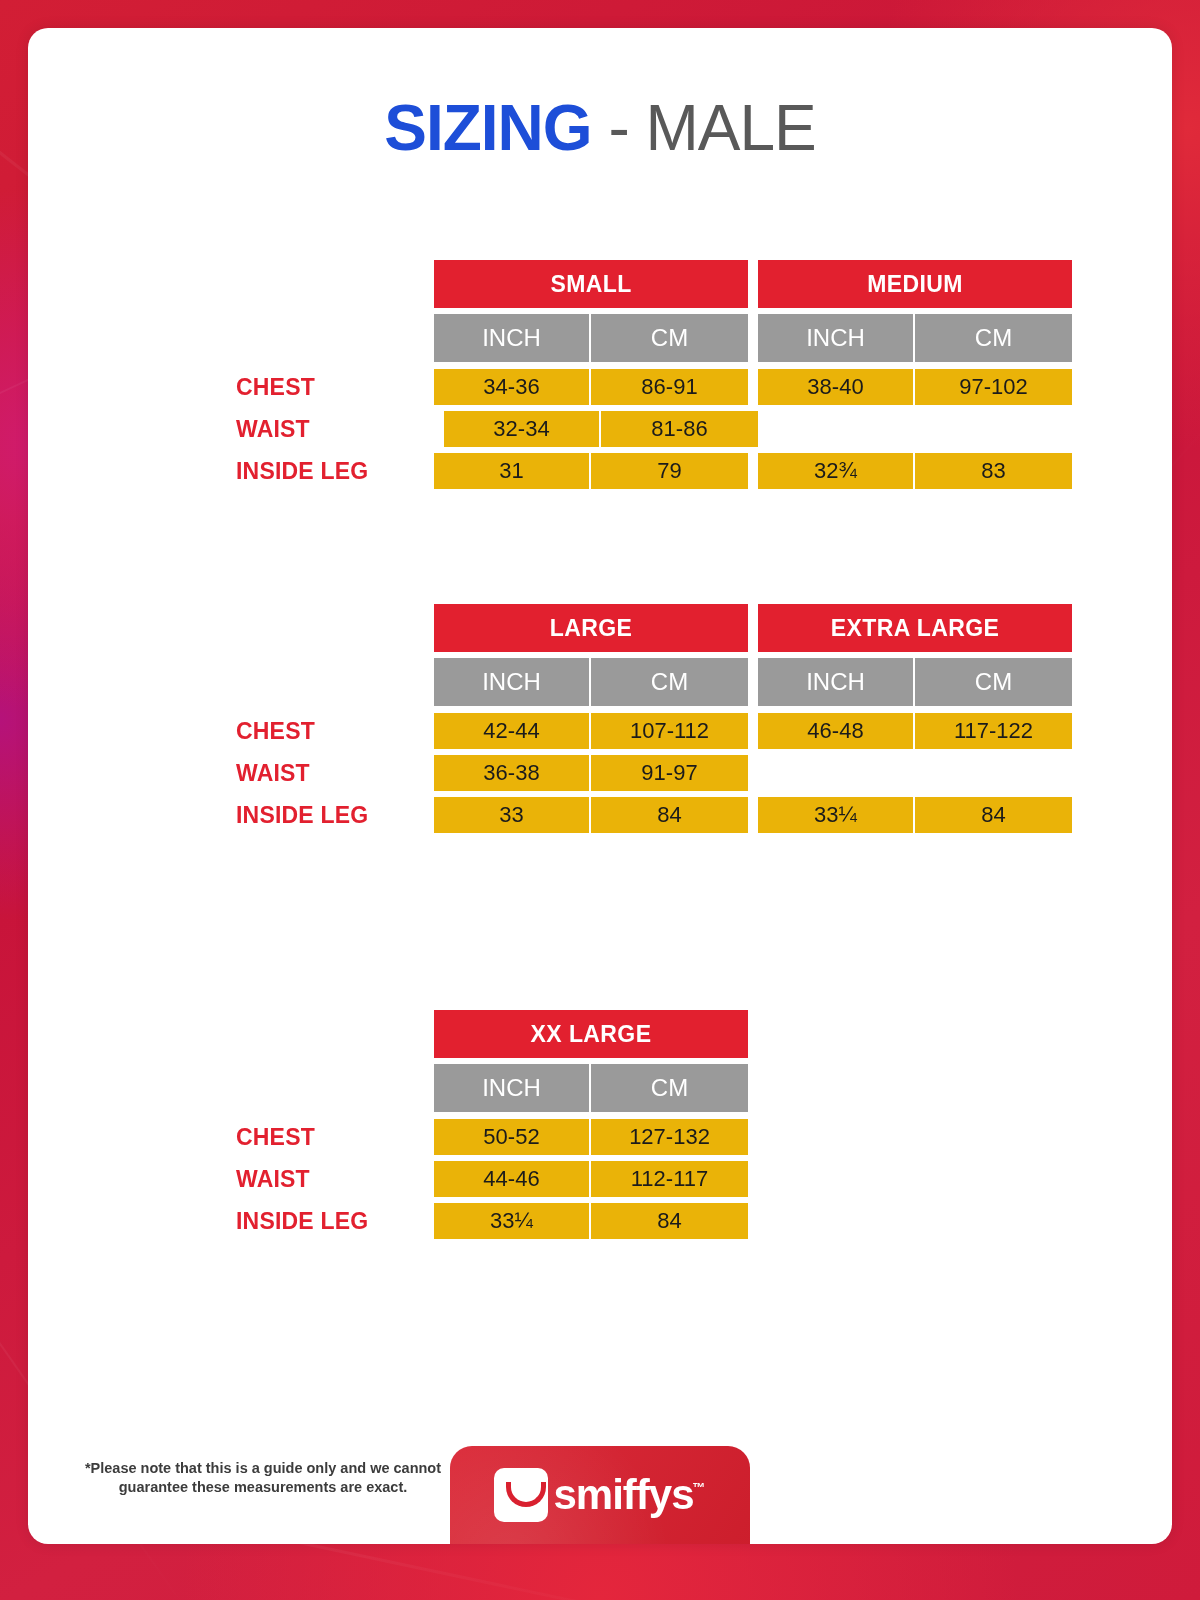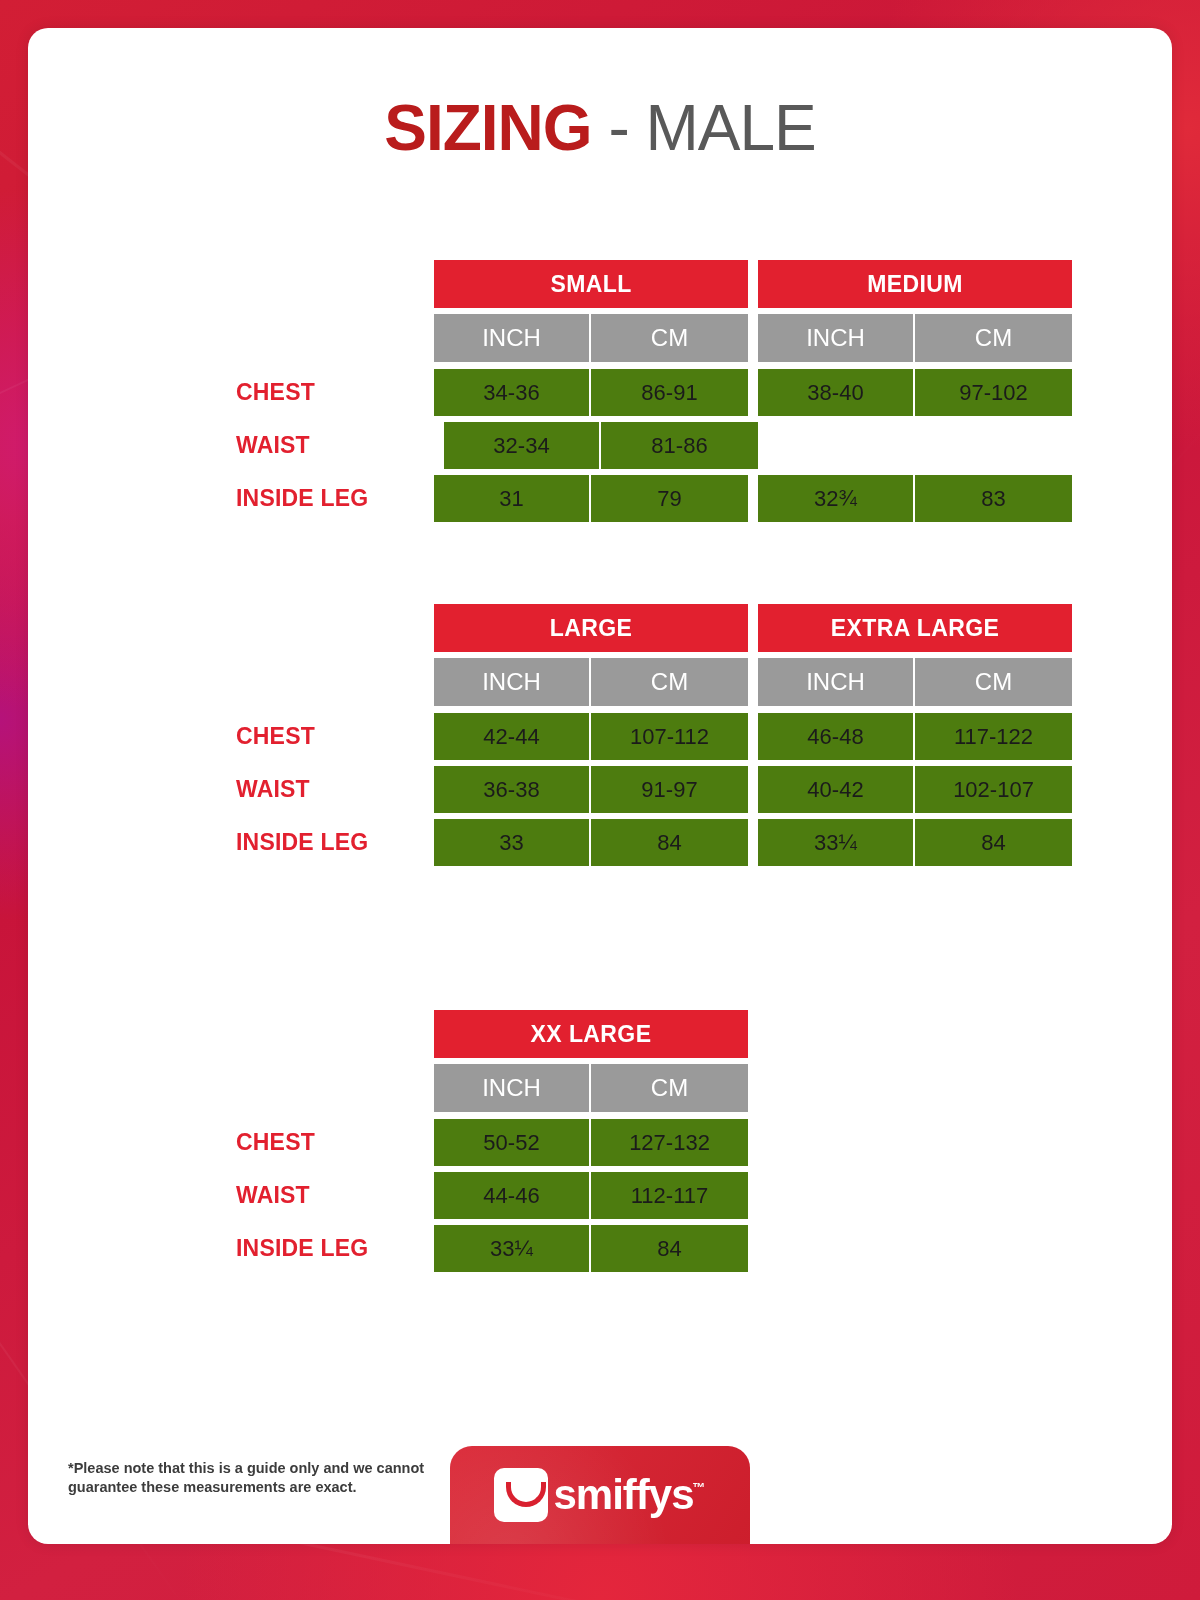--- a/index.html
+++ b/index.html
@@ -49,21 +49,21 @@
   
   .title {
     text-align: center;
     margin-top: 68px;
     font-size: 64px;
     letter-spacing: -1px;
     line-height: 1;
   }
   .title .bold {
     font-weight: bold;
-    color: #b91c1c;
+    color: #1d4ed8;
   }
   .title .sep { color: #595959; font-weight: 300; }
   .title .light {
     color: #595959;
     font-weight: 400;
   }
 
   
   .block {
     position: absolute;
@@ -90,27 +90,27 @@
     color: #e2202f;
     font-weight: bold;
     font-size: 23px;
     letter-spacing: .2px;
   }
   .cellgroup { display: flex; }
   .gap { width: 10px; }
 
   .cell {
     width: 157px;
-    height: 47px;
+    height: 36px;
     display: flex;
     align-items: center;
     justify-content: center;
     font-size: 22px;
     color: #1b1b1b;
-    background: #4d7c0f;
+    background: #eab308;
     box-sizing: border-box;
     border-right: 2px solid #ffffff;
   }
   .cell:last-child { border-right: none; }
 
   .sizehdr {
     height: 48px;
     display: flex;
     align-items: center;
     justify-content: center;
@@ -131,21 +131,21 @@
   }
   .rowhdr { margin-bottom: 6px; }
   .rowunits { margin-bottom: 7px; }
 
   
   .disclaimer {
     position: absolute;
     left: 40px;
     bottom: 46px;
     width: 390px;
-    text-align: left;
+    text-align: center;
     font-size: 14.5px;
     font-weight: bold;
     color: #3c3c3c;
     line-height: 1.35;
   }
 
   #footer-tab {
     position: absolute;
     left: 50%;
     transform: translateX(-50%);
@@ -329,24 +329,20 @@
         </div>
       </div>
 
       <div class="row">
         <div class="rowlabel">WAIST</div>
         <div class="cellgroup">
           <div class="cell">36-38</div>
           <div class="cell">91-97</div>
         </div>
         <div class="gap"></div>
-        <div class="cellgroup">
-          <div class="cell">40-42</div>
-          <div class="cell">102-107</div>
-        </div>
       </div>
 
       <div class="row">
         <div class="rowlabel">INSIDE LEG</div>
         <div class="cellgroup">
           <div class="cell">33</div>
           <div class="cell">84</div>
         </div>
         <div class="gap"></div>
         <div class="cellgroup">

